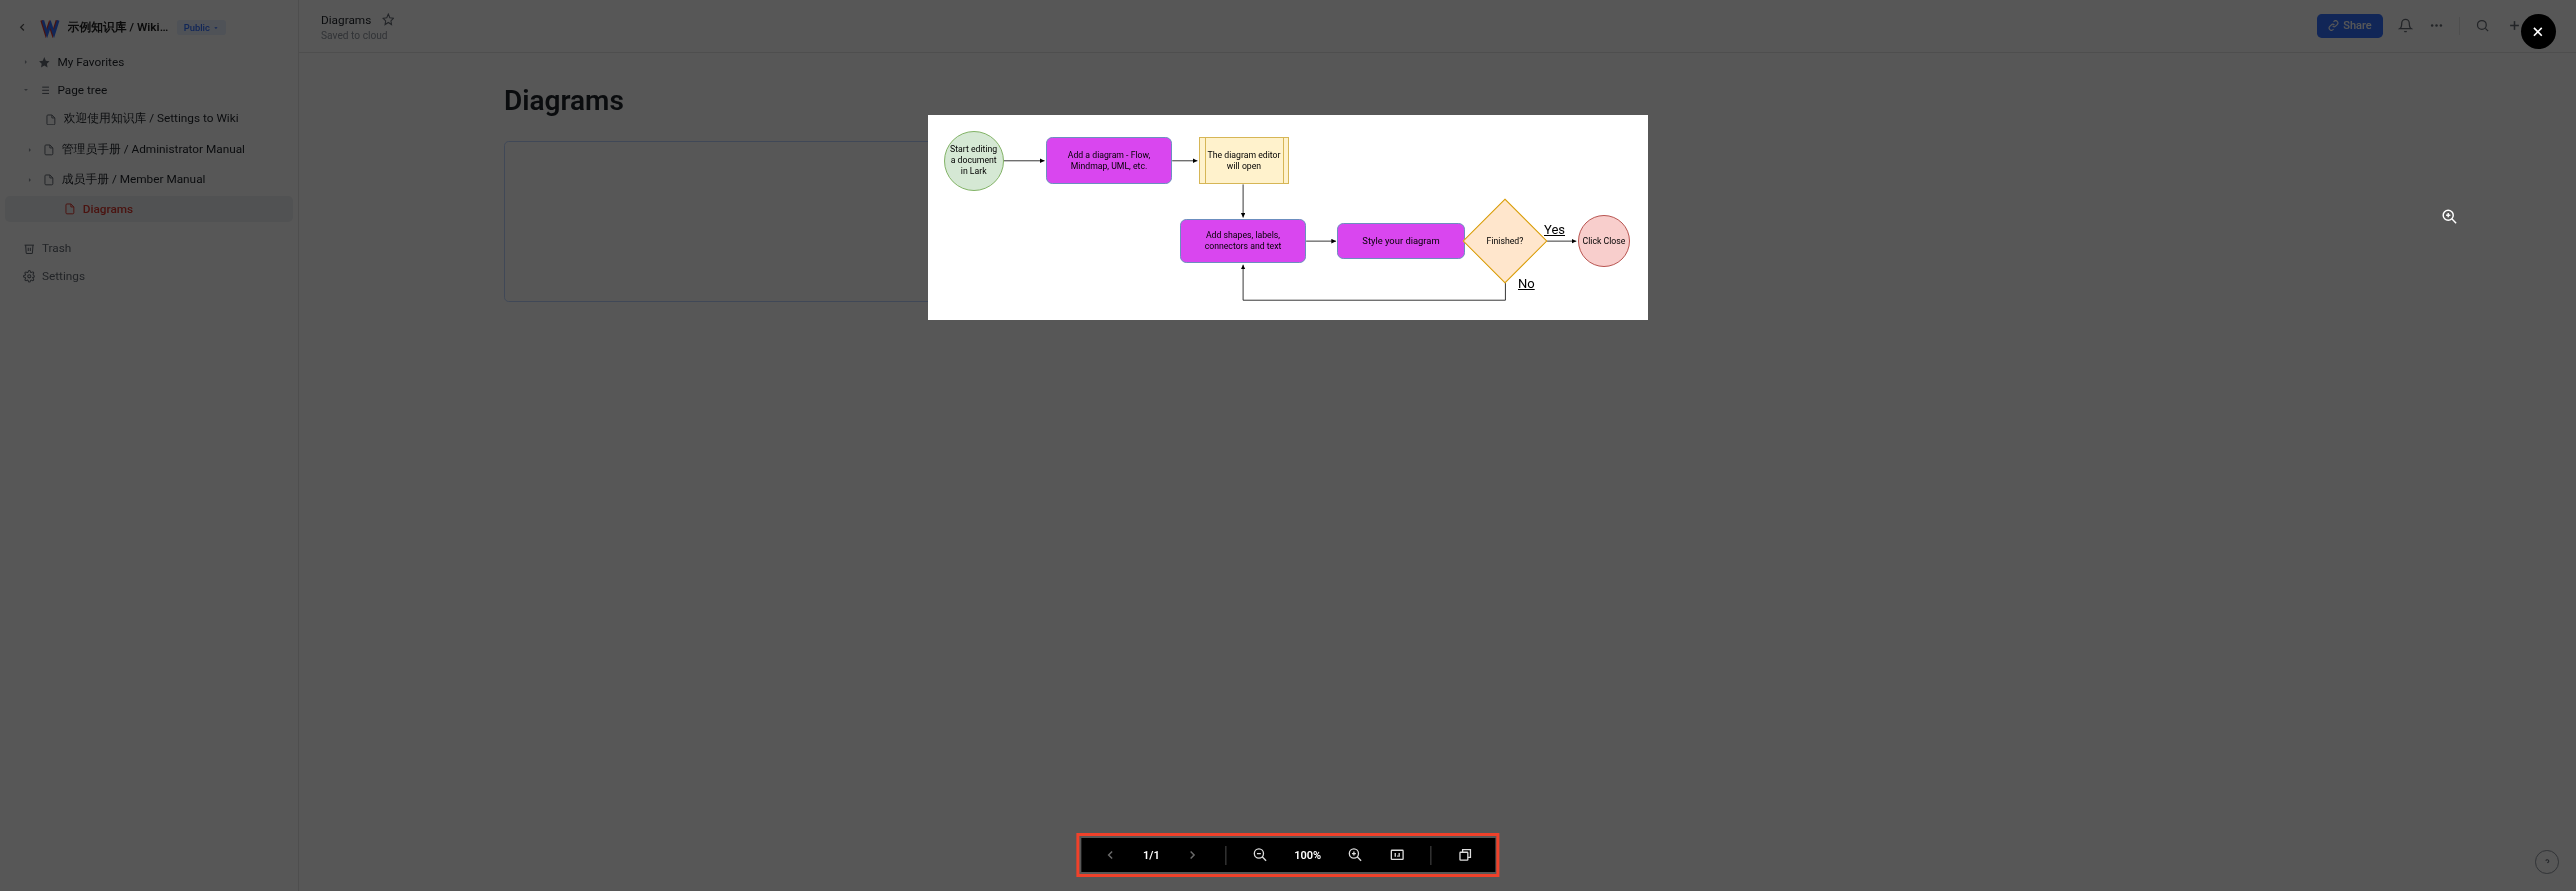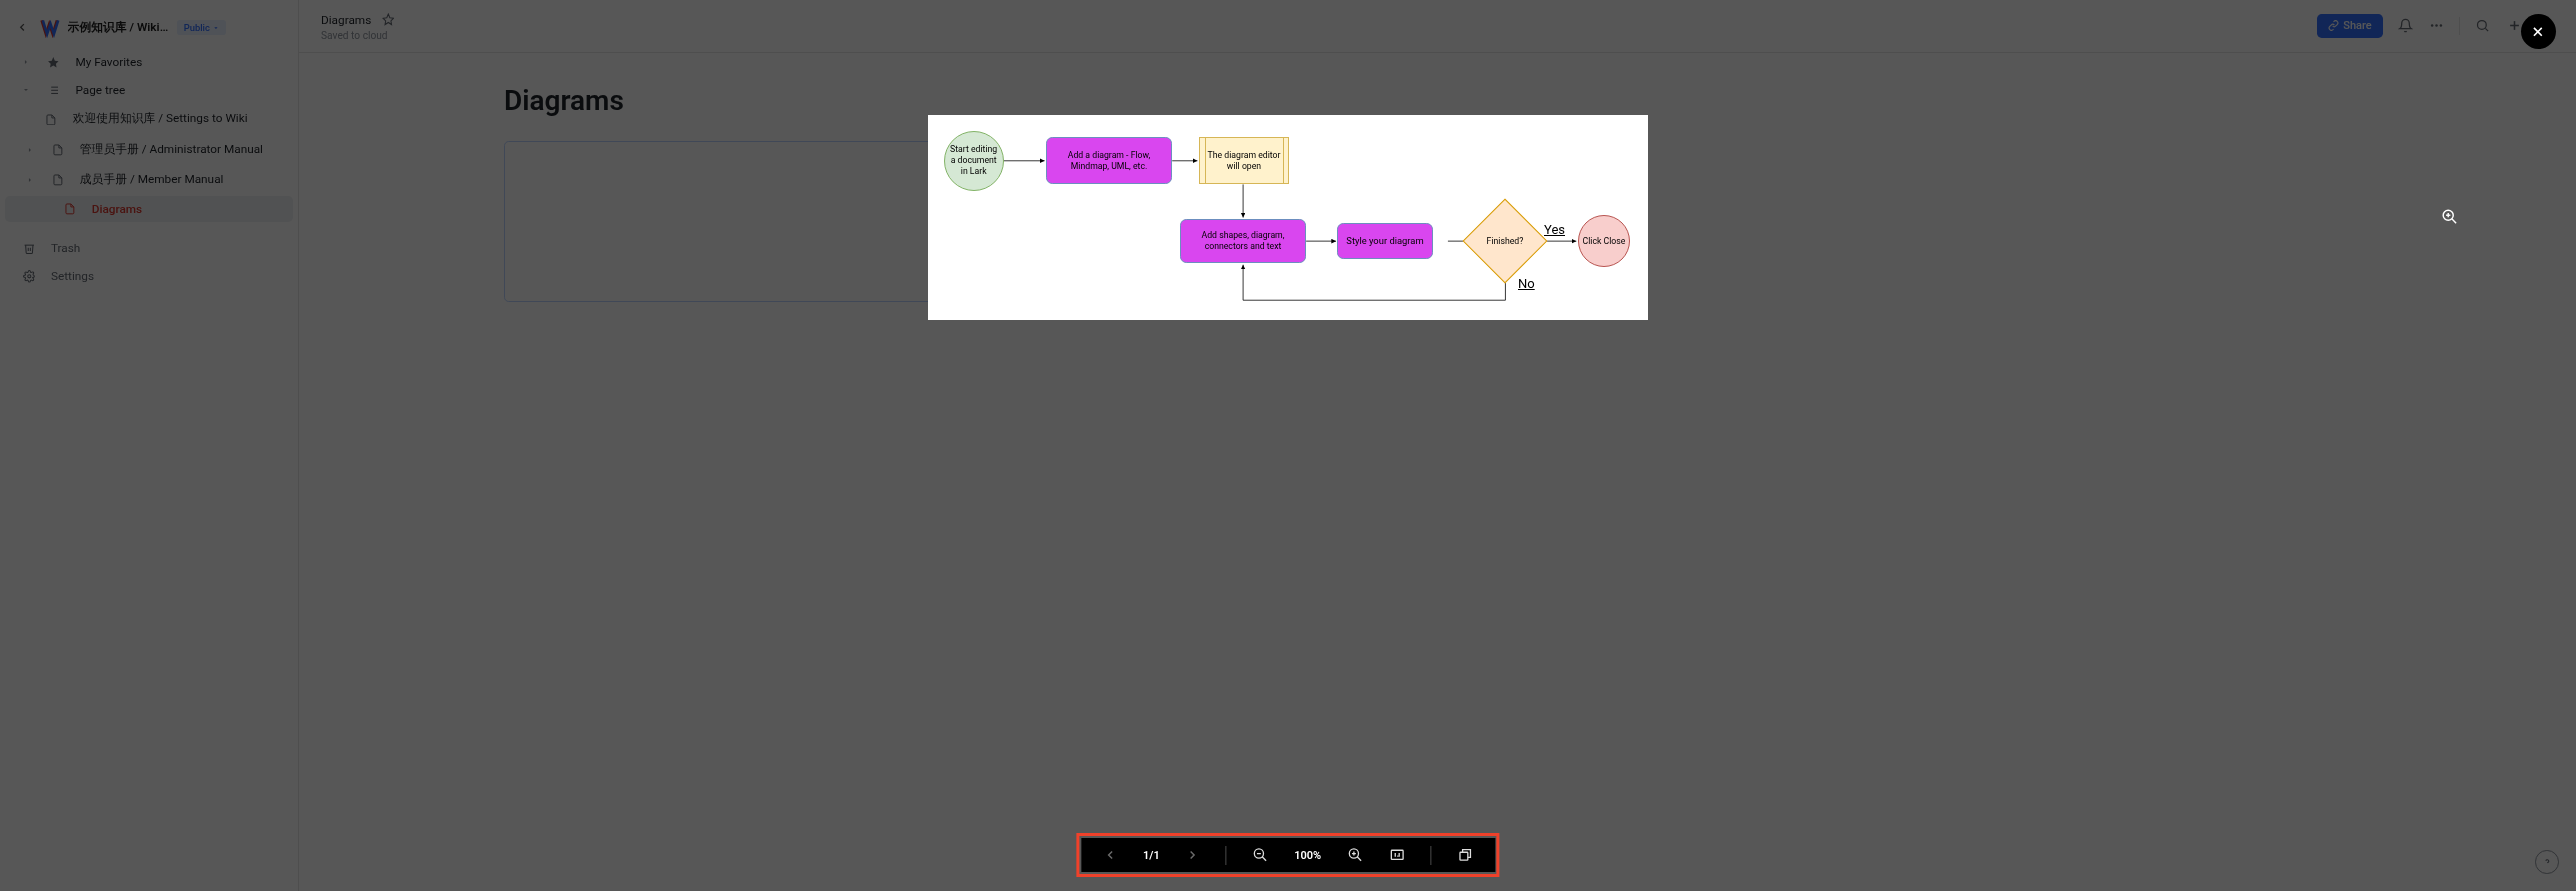--- a/index.html
+++ b/index.html
@@ -9,21 +9,21 @@
   
   .app { display: flex; width: 100%; height: 100%; }
   .sidebar { width: 299px; min-width: 299px; border-right: 0.8px solid #e5e5e5; display: flex; flex-direction: column; }
   .sidebar-header { display: flex; align-items: center; gap: 7.9px; padding: 17.3px 14px 11px 14px; }
   .back-btn { width: 17.3px; height: 17.3px; display: flex; align-items: center; justify-content: center; color: #555; cursor: pointer; }
   .wiki-logo { width: 20.5px; height: 20.5px; }
   .wiki-title { font-size: 11.8px; font-weight: 600; color: #1f1f1f; white-space: nowrap; overflow: hidden; text-overflow: ellipsis; max-width: 102px; }
   .badge { background: #e6efff; color: #3370ff; font-size: 9.4px; font-weight: 500; padding: 1.6px 6.3px; border-radius: 3.1px; display: flex; align-items: center; gap: 1.6px; }
   .search-row { display: flex; align-items: center; gap: 9.4px; padding: 6.3px 22px 11px 22px; color: #646a73; font-size: 11.8px; cursor: pointer; }
   .nav { display: flex; flex-direction: column; gap: 1.6px; padding: 0 4.7px; }
-  .nav-item { display: flex; align-items: center; gap: 15px; padding: 6.3px 7.9px 6.3px 17.3px; font-size: 11.8px; color: #1f2329; border-radius: 4.7px; cursor: pointer; }
+  .nav-item { display: flex; align-items: center; gap: 6px; padding: 6.3px 7.9px 6.3px 17.3px; font-size: 11.8px; color: #1f2329; border-radius: 4.7px; cursor: pointer; }
   .nav-item.child { padding-left: 39px; }
   .nav-item.grandchild { padding-left: 58px; color: #1f2329;}
   .nav-item.selected { background: #eef0f2; color: #d83931; font-weight: 500;}
   .nav-caret { width: 9.4px; display:flex; align-items:center; color:#8f959e;}
   .nav-icon { width: 14px; height: 14px; display: flex; align-items: center; justify-content: center; color: #646a73; }
   .muted { color: #646a73; }
 
   .main { flex: 1; display: flex; flex-direction: column; }
   .topbar { display: flex; align-items: center; justify-content: space-between; padding: 11px 22px; border-bottom: 0.8px solid #e5e5e5; }
   .topbar-left { display: flex; flex-direction: column; gap: 1.6px; }
@@ -48,21 +48,21 @@
 
   .lightbox { margin-top: 115px; width: 720px; height: 205px; background: #fff; position: relative; font-size: 9.4px; color: #000; }
   .shape { position: absolute; display: flex; align-items: center; justify-content: center; text-align: center; line-height: 1.25; }
   .start-circle { width: 60px; height: 60px; border-radius: 50%; background: #d5e8d4; border: 0.8px solid #82b366; left: 15.7px; top: 15.7px; font-size: 8.7px; padding: 4.7px;}
   .box-blue { background: #d946ef; border: 0.8px solid #6c8ebf; border-radius: 6.3px; }
   .add-diagram { width: 126px; height: 47px; left: 118px; top: 22px; font-size: 8.7px; padding: 3.1px;}
   .editor-open { width: 90px; height: 47px; left: 271px; top: 22px; background: #fff2cc; border: 0.8px solid #d6b656; font-size: 8.7px; padding: 3.1px;}
   .editor-open::before{content:"";position:absolute;left:4.7px;top:0;bottom:0;width:0.8px;background:#d6b656;}
   .editor-open::after{content:"";position:absolute;right:4.7px;top:0;bottom:0;width:0.8px;background:#d6b656;}
   .add-shapes { width: 126px; height: 44px; left: 252px; top: 104px; font-size: 8.7px; padding: 3.1px;}
-  .style-box { width: 96px; height: 36px; left: 409px; top: 108px; font-size: 9.4px;}
+  .style-box { width: 128px; height: 36px; left: 409px; top: 108px; font-size: 9.4px;}
   .decision { width: 60px; height: 60px; left: 547px; top: 96px; background: #ffe6cc; border: 0.8px solid #d79b00; transform: rotate(45deg); }
   .decision span { transform: rotate(-45deg); font-size: 8.7px;}
   .click-close { width: 52px; height: 52px; border-radius: 50%; background: #f8cecc; border: 0.8px solid #b85450; left: 650px; top: 100px; font-size: 8.7px;}
   .edge-label { position: absolute; font-size: 13px; text-decoration: underline; }
   .yes-label { left: 616px; top: 107px; }
   .no-label { left: 590px; top: 161px; }
   svg.arrows { position: absolute; inset: 0; width: 100%; height: 100%; pointer-events: none; }
 
   
   .viewer-toolbar-wrap { position: absolute; bottom: 14px; left: 50%; transform: translateX(-50%); border: 3.1px solid #f0412a; padding: 1.6px;}
@@ -302,21 +302,21 @@
       <line x1="310" y1="58" x2="342" y2="58" stroke="#000" stroke-width="1" marker-end="url(#ah)"></line>
       <line x1="400" y1="88" x2="400" y2="130" stroke="#000" stroke-width="1" marker-end="url(#ah)"></line>
       <line x1="480" y1="160" x2="518" y2="160" stroke="#000" stroke-width="1" marker-end="url(#ah)"></line>
       <line x1="660" y1="160" x2="693" y2="160" stroke="#000" stroke-width="1" marker-end="url(#ah)"></line>
       <line x1="772" y1="160" x2="823" y2="160" stroke="#000" stroke-width="1" marker-end="url(#ah)"></line>
       <polyline points="733,198 733,235 400,235 400,190" fill="none" stroke="#000" stroke-width="1" marker-end="url(#ah)"></polyline>
     </svg>
     <div class="shape start-circle">Start editing a document in Lark</div>
     <div class="shape box-blue add-diagram">Add a diagram - Flow, Mindmap, UML, etc.</div>
     <div class="shape editor-open">The diagram editor will open</div>
-    <div class="shape box-blue add-shapes">Add shapes, diagram, connectors and text</div>
+    <div class="shape box-blue add-shapes">Add shapes, labels, connectors and text</div>
     <div class="shape box-blue style-box">Style your diagram</div>
     <div class="shape decision">
         <span>Finished?</span>
       </div>
     <div class="shape click-close">Click Close</div>
     <div class="edge-label yes-label">Yes</div>
     <div class="edge-label no-label">No</div>
   </div>
 
   <div class="viewer-toolbar-wrap">

